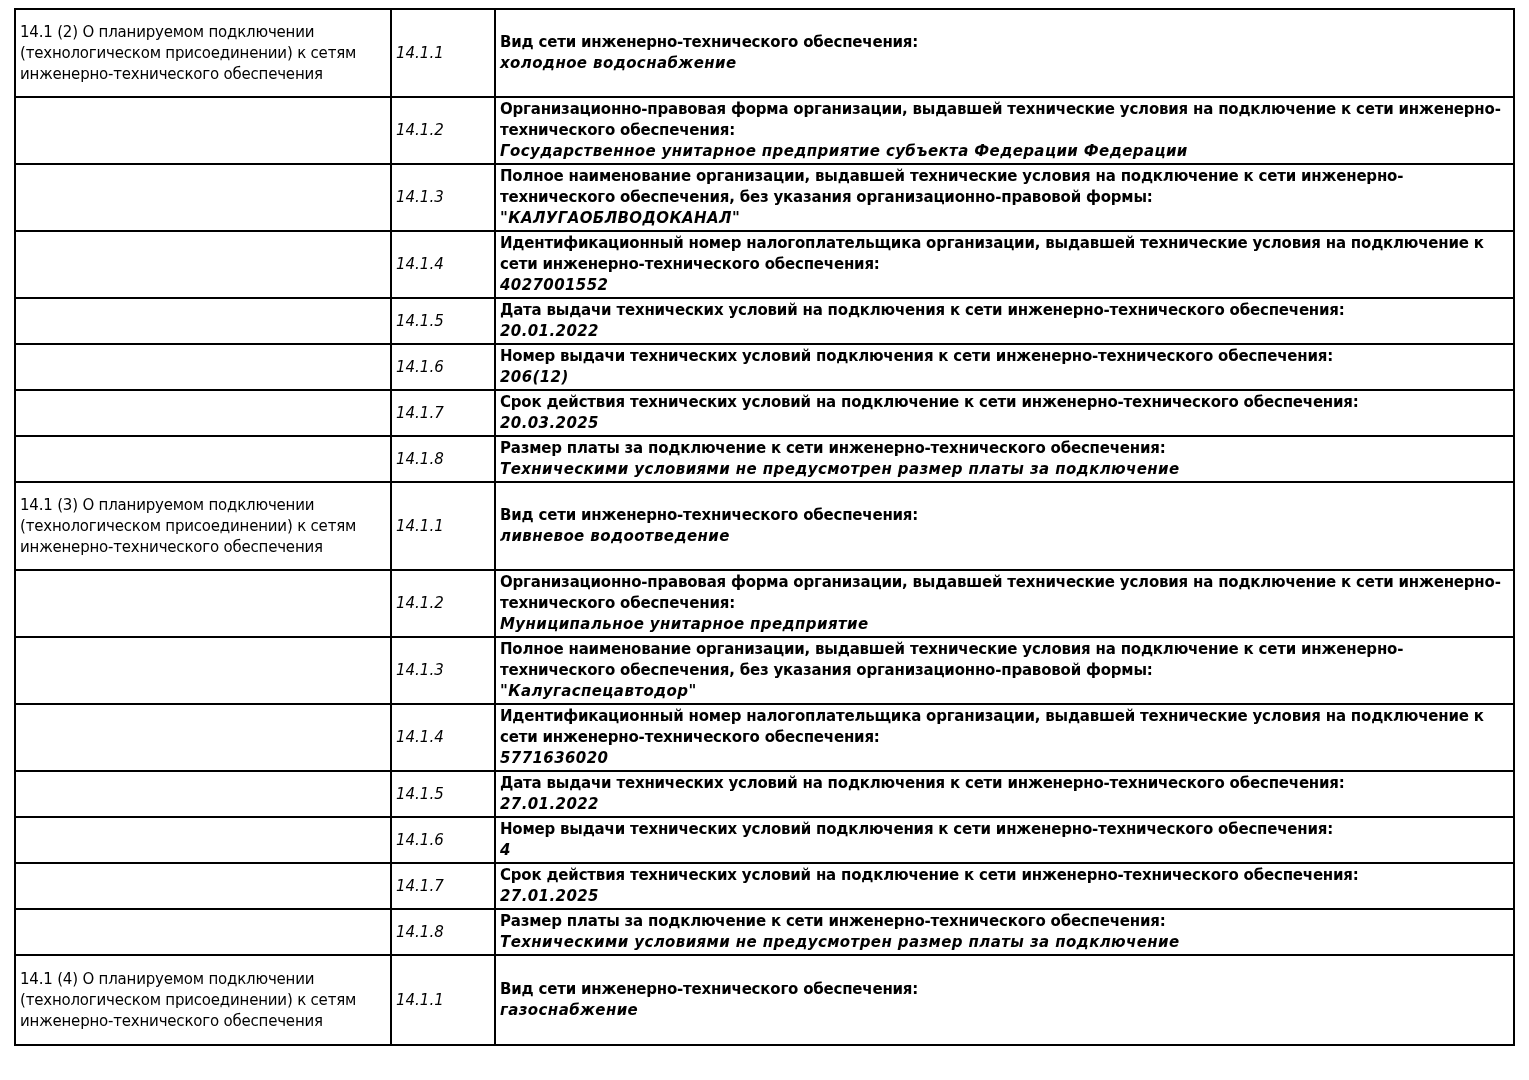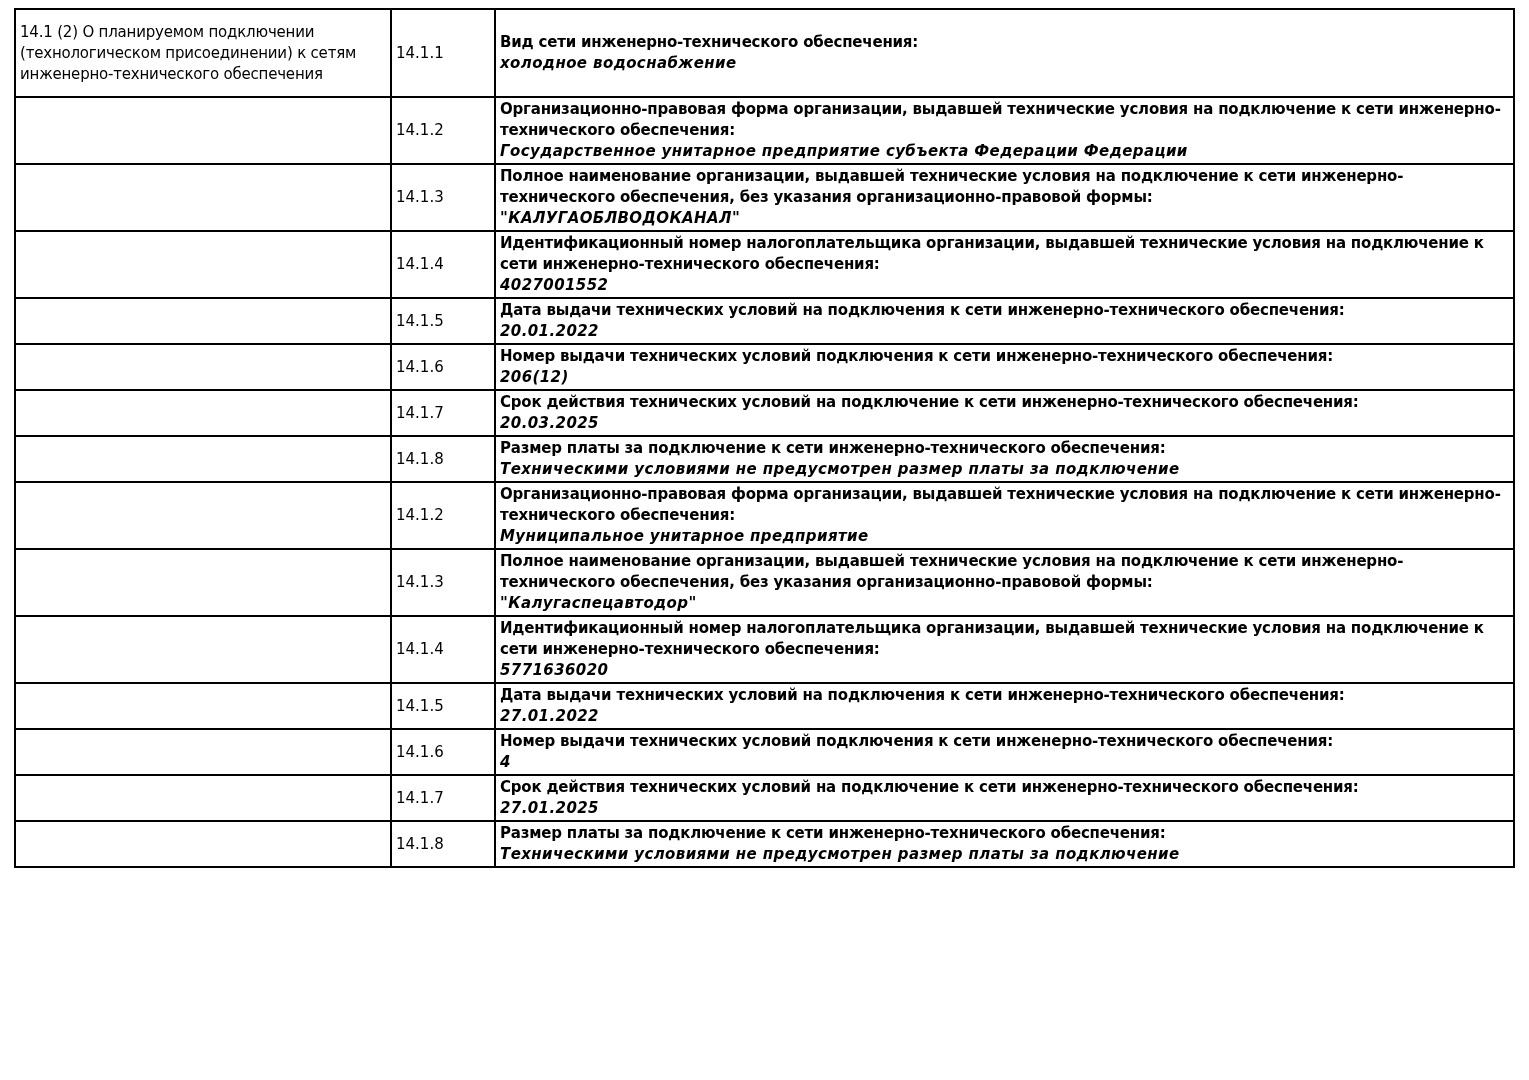--- a/index.html
+++ b/index.html
@@ -30,20 +30,21 @@
     line-height: 21px;
     color: #000000;
     overflow: hidden;
   }
   td.cell-group {
     vertical-align: top;
     letter-spacing: -0.2px;
   }
   td.cell-num {
     vertical-align: middle;
+    font-style: italic;
   }
   tr.row-first td {
     height: 84px;
   }
   tr.row-last-section td {
     height: 86px;
   }
   .field-label {
     font-weight: bold;
     letter-spacing: -0.2px;
@@ -122,20 +123,28 @@
           </td>
         </tr>
         <tr>
           <td class="cell-group"></td>
           <td class="cell-num">14.1.8</td>
           <td class="cell-content">
             <div class="field-label">Размер платы за подключение к сети инженерно-технического обеспечения:</div>
             <div class="field-value">Техническими условиями не предусмотрен размер платы за подключение</div>
           </td>
         </tr>
+        <tr class="row-first">
+          <td class="cell-group">14.1 (3) О планируемом подключении (технологическом присоединении) к сетям инженерно-технического обеспечения</td>
+          <td class="cell-num">14.1.1</td>
+          <td class="cell-content">
+            <div class="field-label">Вид сети инженерно-технического обеспечения:</div>
+            <div class="field-value">ливневое водоотведение</div>
+          </td>
+        </tr>
         <tr>
           <td class="cell-group"></td>
           <td class="cell-num">14.1.2</td>
           <td class="cell-content">
             <div class="field-label">Организационно-правовая форма организации, выдавшей технические условия на подключение к сети инженерно-технического обеспечения:</div>
             <div class="field-value">Муниципальное унитарное предприятие</div>
           </td>
         </tr>
         <tr>
           <td class="cell-group"></td>
@@ -176,17 +185,25 @@
             <div class="field-label">Срок действия технических условий на подключение к сети инженерно-технического обеспечения:</div>
             <div class="field-value">27.01.2025</div>
           </td>
         </tr>
         <tr>
           <td class="cell-group"></td>
           <td class="cell-num">14.1.8</td>
           <td class="cell-content">
             <div class="field-label">Размер платы за подключение к сети инженерно-технического обеспечения:</div>
             <div class="field-value">Техническими условиями не предусмотрен размер платы за подключение</div>
+          </td>
+        </tr>
+        <tr class="row-first row-last-section">
+          <td class="cell-group">14.1 (4) О планируемом подключении (технологическом присоединении) к сетям инженерно-технического обеспечения</td>
+          <td class="cell-num">14.1.1</td>
+          <td class="cell-content">
+            <div class="field-label">Вид сети инженерно-технического обеспечения:</div>
+            <div class="field-value">газоснабжение</div>
           </td>
         </tr>
       </tbody>
   </table>
 </div>
 
 </body></html>

